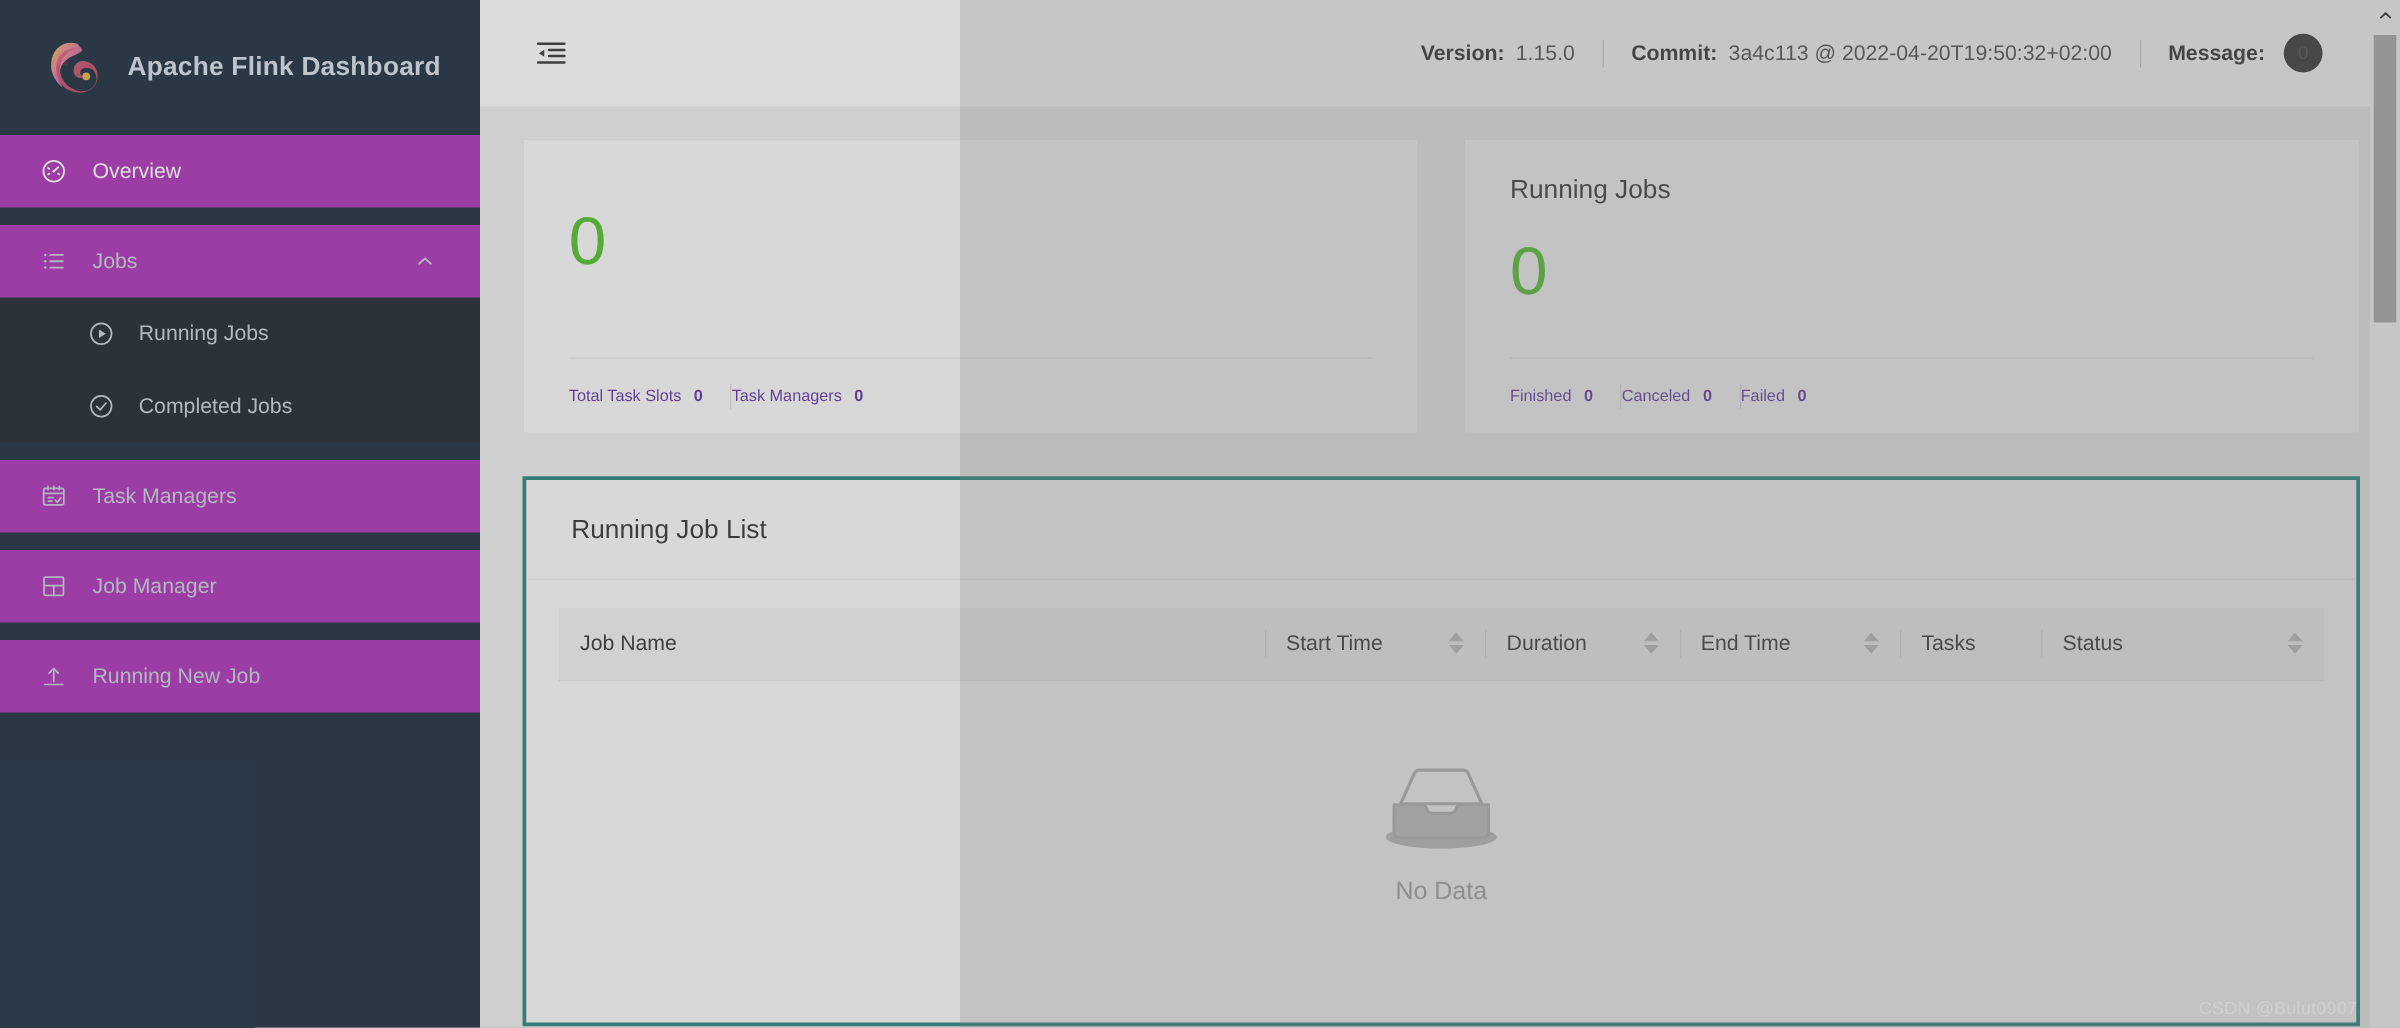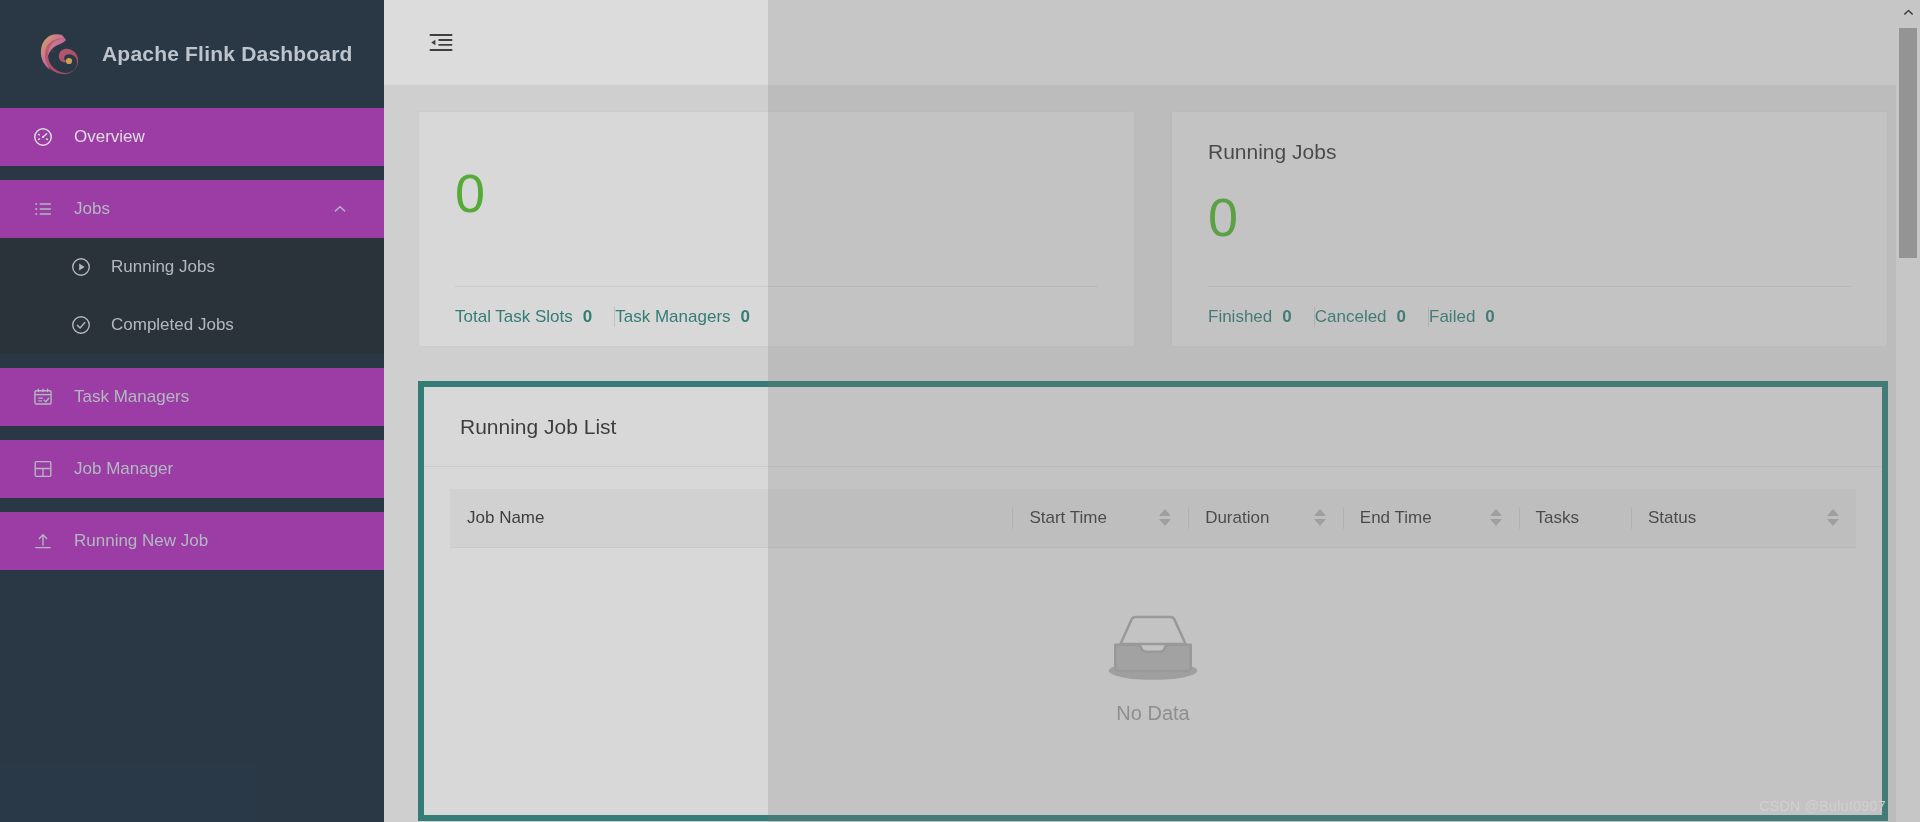--- a/index.html
+++ b/index.html
@@ -90,28 +90,28 @@
     flex: 1 1 0;
     padding: 28px 36px 0 36px;
     min-height: 236px;
     display: flex; flex-direction: column;
   }
   .card-title { font-size: 21px; color: #1a1a1a; font-weight: normal; }
   .card-value { font-size: 54px; line-height: 1; color: #3eb914; margin-top: 26px; font-weight: normal; }
   .card-footer {
     margin-top: auto; border-top: 1px solid #e4e4e4;
     display: flex; align-items: center; height: 60px;
-    gap: 0; font-size: 17px; color: #0f766e;
+    gap: 0; font-size: 13px; color: #4c1d95;
   }
   .stat { display: flex; align-items: center; gap: 10px; padding-right: 22px; }
   .stat b { font-weight: bold; }
   .stat-sep { width: 1px; height: 20px; background: #d8d8d8; }
 
   .panel {
-    background: #fafafa; border: 6px solid #0f766e;
+    background: #fafafa; border: 3px solid #0f766e;
     margin-top: 34px; min-height: 440px;
     display: flex; flex-direction: column;
   }
   .panel-head {
     height: 80px; display: flex; align-items: center;
     padding: 0 36px; border-bottom: 1px solid #e8e8e8;
     font-size: 21px; color: #1a1a1a;
   }
   .panel-body { padding: 22px 26px 0 26px; flex: 1 1 auto; display: flex; flex-direction: column; }
 
@@ -304,20 +304,36 @@
       <div class="fold-btn">
         <svg width="28" height="28" viewBox="0 0 24 24" fill="none" stroke="#1f1f1f" stroke-width="1.7" stroke-linecap="round">
           <path d="M3 5.2 H21"></path>
           <path d="M10.5 9.4 H21"></path>
           <path d="M10.5 13.6 H21"></path>
           <path d="M3 18 H21"></path>
           <path d="M7.2 9.2 L3.6 11.6 L7.2 14" fill="#1f1f1f" stroke="none"></path>
         </svg>
       </div>
 
+      <div class="topbar-right">
+        <div class="meta">
+          <b>Version:</b>
+          <span>1.15.0</span>
+        </div>
+        <div class="vdiv"></div>
+        <div class="meta">
+          <b>Commit:</b>
+          <span>3a4c113 @ 2022-04-20T19:50:32+02:00</span>
+        </div>
+        <div class="vdiv"></div>
+        <div class="meta">
+          <b>Message:</b>
+          <span class="msg-badge">0</span>
+        </div>
+      </div>
     </header>
 
     <div class="content">
 
       <div class="cards-row">
 
         <div class="card">
           <div class="card-value">0</div>
           <div class="card-footer">
             <div class="stat">

